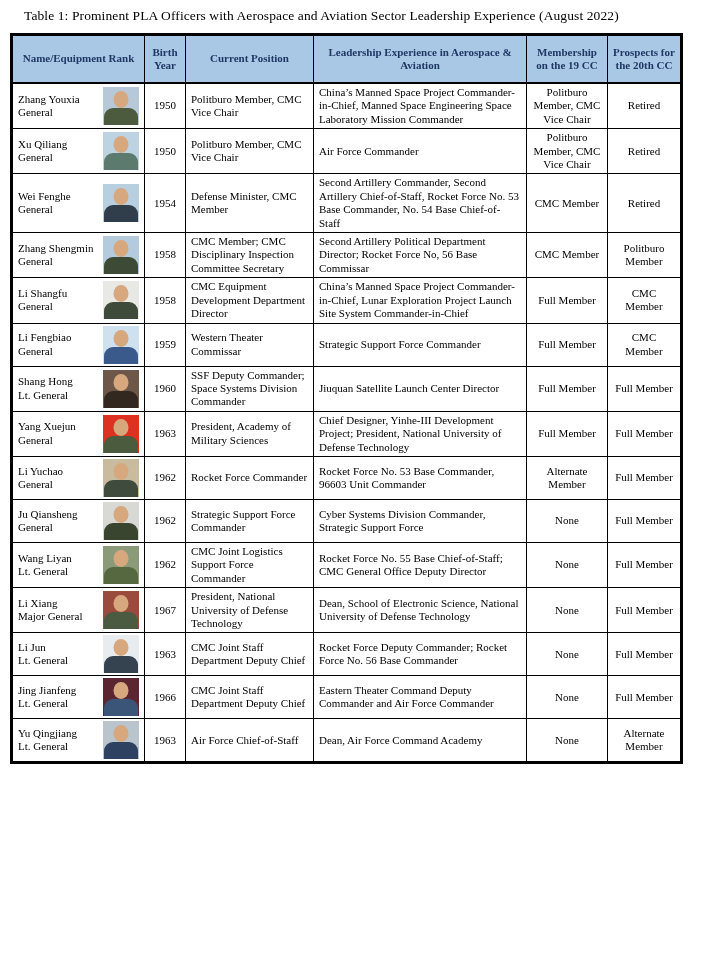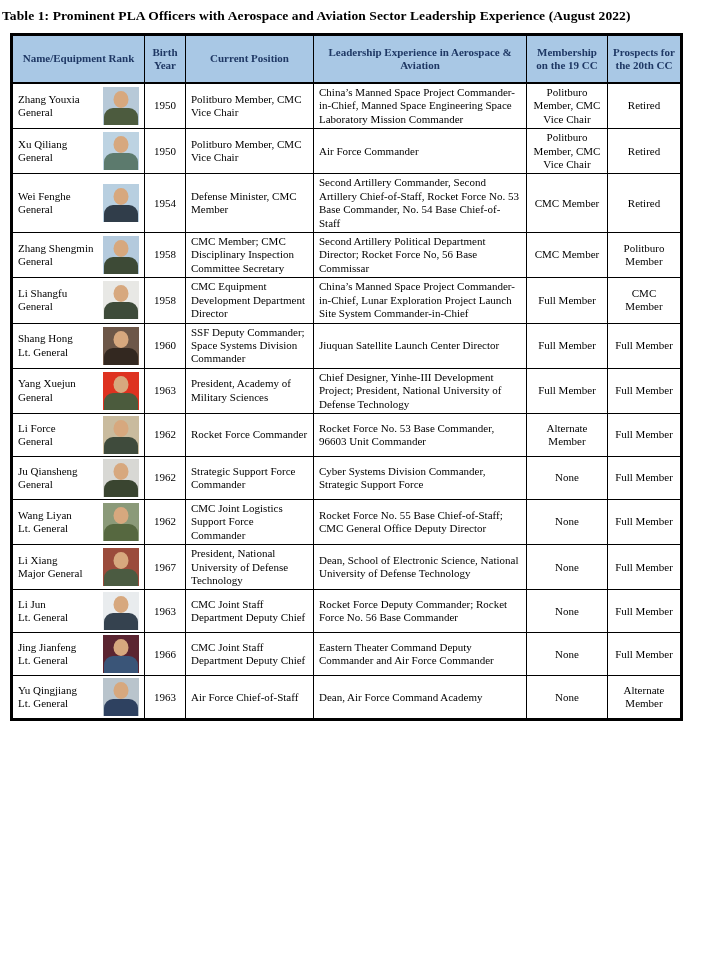--- a/index.html
+++ b/index.html
@@ -4,23 +4,23 @@
 <style>
   html,body { margin:0; padding:0; }
   body {
     width:709px; height:960px;
     background:#ffffff;
     font-family:"Liberation Serif", serif;
     color:#000;
     overflow:hidden;
   }
   .title {
-    font-weight:bold;
+    font-weight:normal;
     font-size:13.5px;
-    margin:8px 0 9px 2px;
+    margin:8px 0 9px 24px;
     letter-spacing:0.1px;
   }
   table.officers {
     border-collapse:collapse;
     margin-left:10px;
     width:670px;
     border:3px solid var(--border);
     table-layout:fixed;
   }
   th, td {
@@ -179,20 +179,36 @@
         <div class="photo" style="--bg: #e8e8e5; --uniform: #3e4b3a;"></div>
       </div>
     </td>
     <td class="c-year">1958</td>
     <td class="c-pos">CMC Equipment Development Department Director</td>
     <td class="c-exp">China’s Manned Space Project Commander-in-Chief, Lunar Exploration Project Launch Site System Commander-in-Chief</td>
     <td class="c-mem">Full Member</td>
     <td class="c-pro">CMC Member</td>
   </tr>
 
+  <tr>
+    <td class="c-name">
+      <div class="name-cell">
+        <div class="name-text">
+          <div>Li Fengbiao</div>
+          <div>General</div>
+        </div>
+        <div class="photo" style="--bg: #cfe0ee; --uniform: #3a5a8c;"></div>
+      </div>
+    </td>
+    <td class="c-year">1959</td>
+    <td class="c-pos">Western Theater Commissar</td>
+    <td class="c-exp">Strategic Support Force Commander</td>
+    <td class="c-mem">Full Member</td>
+    <td class="c-pro">CMC Member</td>
+  </tr>
 
   <tr>
     <td class="c-name">
       <div class="name-cell">
         <div class="name-text">
           <div>Shang Hong</div>
           <div>Lt. General</div>
         </div>
         <div class="photo" style="--bg: #6d5748; --uniform: #332820;"></div>
       </div>
@@ -219,21 +235,21 @@
     <td class="c-exp">Chief Designer, Yinhe-III Development Project; President, National University of Defense Technology</td>
     <td class="c-mem">Full Member</td>
     <td class="c-pro">Full Member</td>
   </tr>
 
 
   <tr>
     <td class="c-name">
       <div class="name-cell">
         <div class="name-text">
-          <div>Li Force</div>
+          <div>Li Yuchao</div>
           <div>General</div>
         </div>
         <div class="photo" style="--bg: #c9bb9e; --uniform: #3f4b3c;"></div>
       </div>
     </td>
     <td class="c-year">1962</td>
     <td class="c-pos">Rocket Force Commander</td>
     <td class="c-exp">Rocket Force No. 53 Base Commander, 96603 Unit Commander</td>
     <td class="c-mem">Alternate Member</td>
     <td class="c-pro">Full Member</td>

